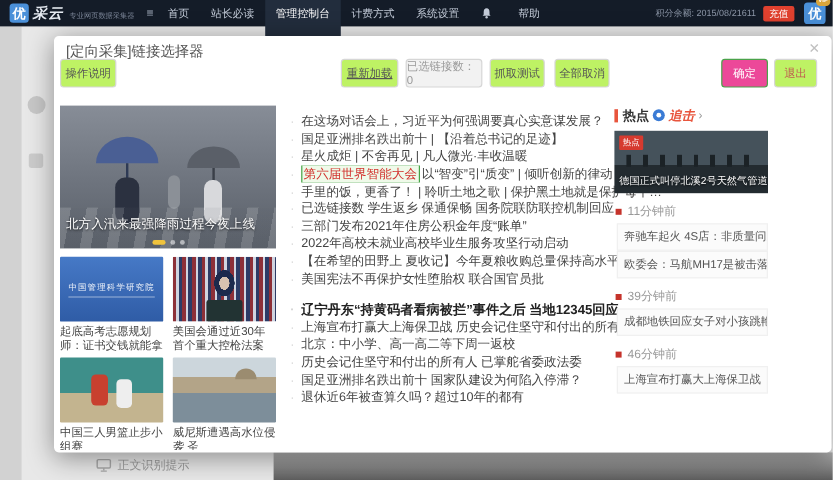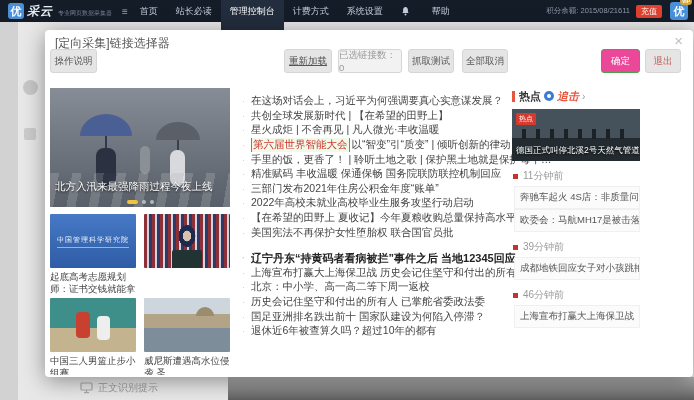--- a/index.html
+++ b/index.html
@@ -34,21 +34,21 @@
   .bottom-band{position:absolute;left:228px;top:377px;width:466px;height:23px;
                background:linear-gradient(180deg,#b3b3b3,#5e5e5e);}
   .bottom-hint{position:absolute;left:80px;top:381px;display:flex;align-items:center;color:#9a9a9a;font-size:10px;}
   .bottom-hint svg{margin-right:5px;}
   
   .modal{position:absolute;left:45px;top:30px;width:648px;height:347px;background:#fff;border-radius:4px;
          box-shadow:0 4px 22px rgba(0,0,0,.4);z-index:10;}
   .m-title{position:absolute;left:10px;top:5px;font-size:12px;color:#555;}
   .m-close{position:absolute;right:10px;top:2px;font-size:15px;color:#c0c0c0;cursor:pointer;}
   .btn{position:absolute;top:19px;height:24px;box-sizing:border-box;border:1px solid #d6d6d6;border-radius:3px;
-       background:#e5e5e5;color:#555;font-size:9.5px;display:flex;align-items:center;justify-content:center;cursor:pointer;}
+       background:#bef264;color:#555;font-size:9.5px;display:flex;align-items:center;justify-content:center;cursor:pointer;}
   .b-help{left:5px;width:47px;}
   .url{position:absolute;left:59px;top:19px;width:172px;height:24px;box-sizing:border-box;border:1px solid #d9d9d9;
        border-radius:3px;background:#f6f6f6;color:#666;font-size:9.5px;padding:0 7px;
        font-family:"Liberation Sans","DejaVu Sans",sans-serif;}
   .b-reload{left:239px;width:48px;text-decoration:underline;}
   .b-count{left:293px;width:64px;background:#f2f2f2;color:#999;cursor:default;}
   .b-test{left:363px;width:46px;}
   .b-cancel{left:417px;width:46px;}
   .b-confirm{left:556px;width:39px;background:#ec4899;border-color:#4aa24a;color:#fff;}
   .b-exit{left:600px;width:36px;color:#c05a50;}
@@ -186,20 +186,21 @@
     </div>
 
     <div class="card-img img-sign" style="left:0;top:131px;">
       <span class="sign-text">中国管理科学研究院</span>
     </div>
     <div class="card-cap" style="left:0;top:188px;">起底高考志愿规划师：证书交钱就能拿</div>
 
     <div class="card-img img-biden" style="left:94px;top:131px;">
       <div class="podium"></div>
     </div>
+    <div class="card-cap" style="left:94px;top:188px;">美国会通过近30年首个重大控枪法案</div>
 
     <div class="card-img img-basket" style="left:0;top:215px;">
       <div class="jersey-r"></div>
       <div class="jersey-w"></div>
     </div>
     <div class="card-cap" style="left:0;top:272px;">中国三人男篮止步小组赛</div>
 
     <div class="card-img img-venice" style="left:94px;top:215px;">
       <div class="ven-dome"></div>
     </div>
@@ -208,41 +209,41 @@
     <ul class="headlines">
 
     <li>
           <span class="h-dot">·</span>
 
           <span>在这场对话会上，习近平为何强调要真心实意谋发展？</span>
         </li>
         <li>
           <span class="h-dot">·</span>
 
-          <span>共创全球发展新时代 | 【在希望的田野上】</span>
+          <span>国足亚洲排名跌出前十 | 【沿着总书记的足迹】</span>
         </li>
         <li>
           <span class="h-dot">·</span>
 
           <span>星火成炬 | 不舍再见 | 凡人微光·丰收温暖</span>
         </li>
         <li>
           <span class="h-dot">·</span>
           <span class="hl">第六届世界智能大会</span>
           <span>以“智变”引“质变” | 倾听创新的律动</span>
         </li>
         <li>
           <span class="h-dot">·</span>
 
           <span>手里的饭，更香了！ | 聆听土地之歌 | 保护黑土地就是保护每个…</span>
         </li>
         <li>
           <span class="h-dot">·</span>
 
-          <span>精准赋码 丰收温暖 保通保畅 国务院联防联控机制回应</span>
+          <span>已选链接数 学生返乡 保通保畅 国务院联防联控机制回应</span>
         </li>
         <li>
           <span class="h-dot">·</span>
 
           <span>三部门发布2021年住房公积金年度“账单”</span>
         </li>
         <li>
           <span class="h-dot">·</span>
 
           <span>2022年高校未就业高校毕业生服务攻坚行动启动</span>

